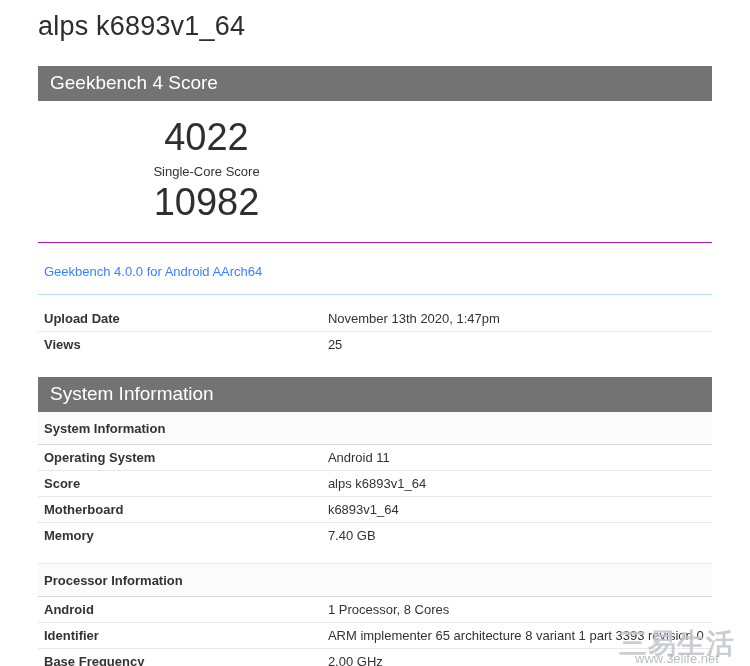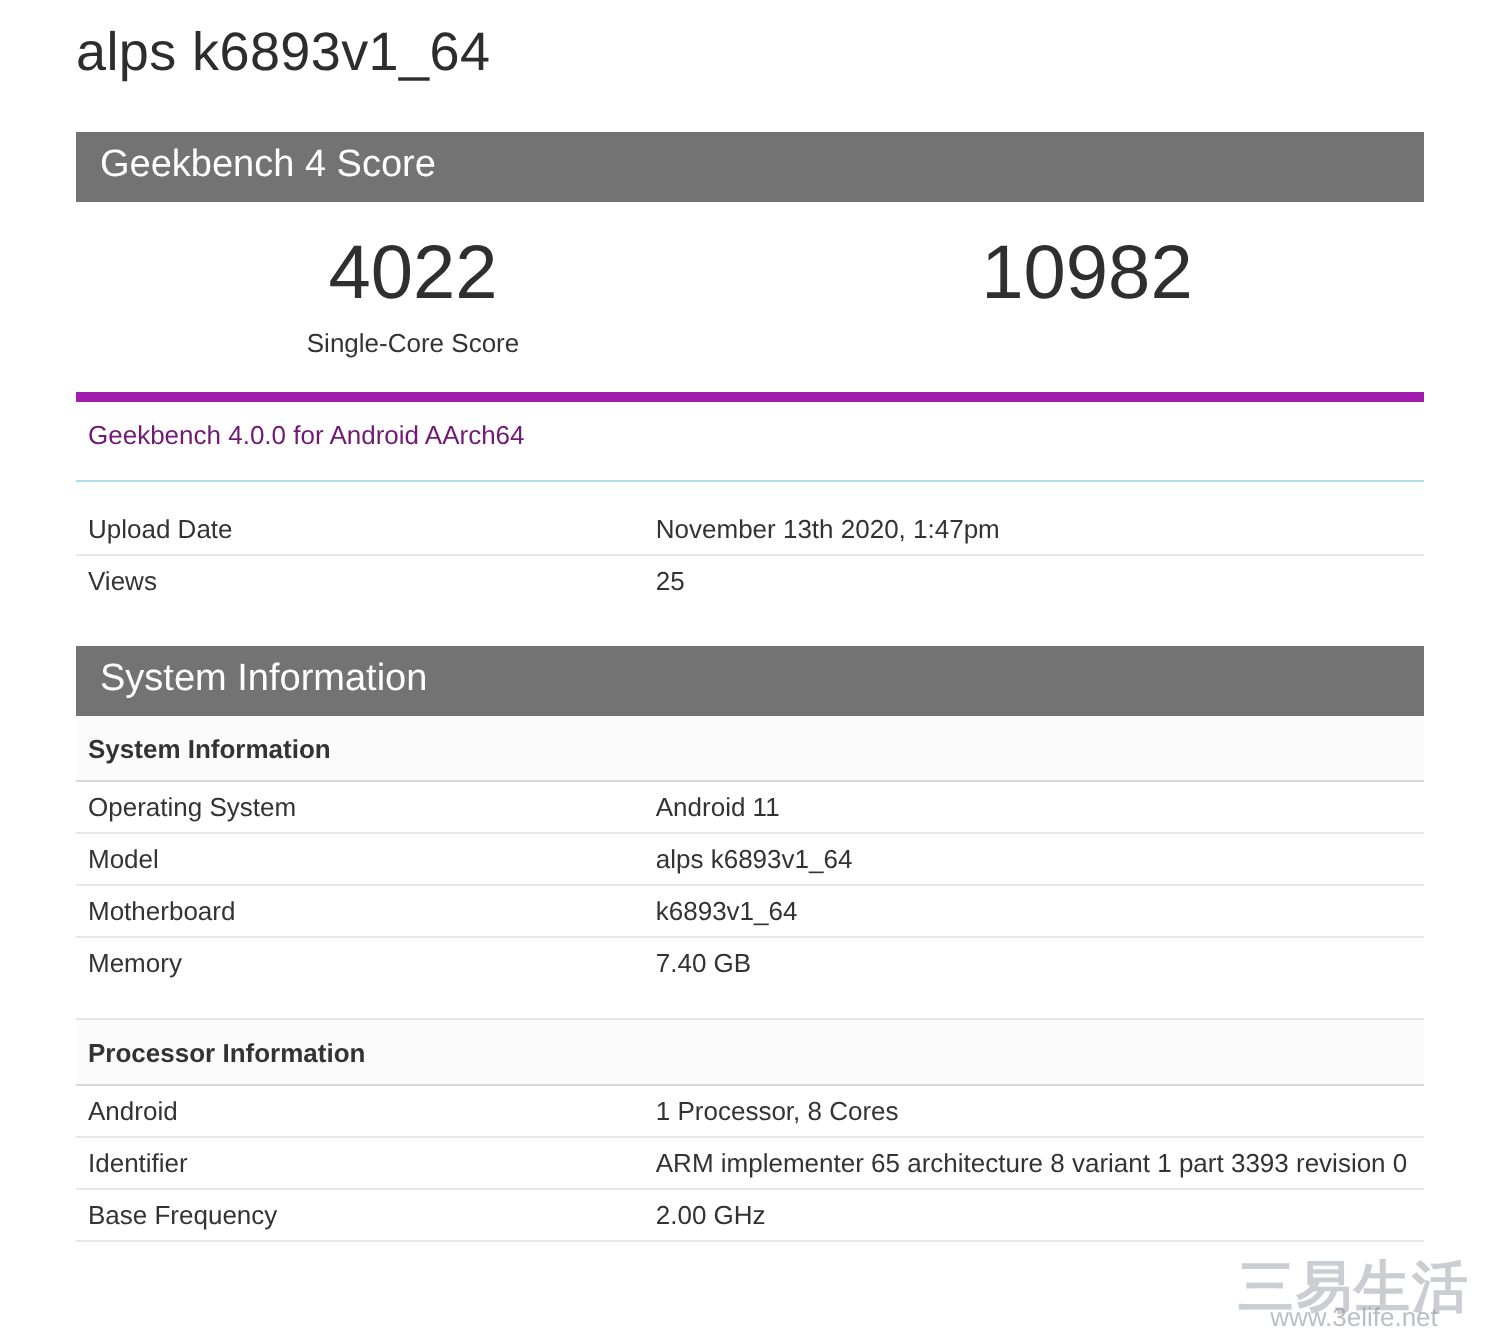--- a/index.html
+++ b/index.html
@@ -29,43 +29,44 @@
     font-weight:400;
     padding:7px 12px 8px 12px;
     line-height:20px;
   }
   .panel-header.first { margin-top:24px; }
 
   
   .scores {
     display:flex;
     padding:13px 0 17px 0;
+    flex-direction:column;
   }
   .score-col { width:50%; text-align:center; }
   .score-value { font-size:38px; color:#2f2f2f; line-height:46px; }
   .score-label { font-size:13px; color:#333; margin-top:4px; }
 
   .score-footer {
-    border-top:5px solid #a21caf;
+    border-top:1px solid #a21caf;
     border-bottom:1px solid #b5dcec;
-    padding:9px 6px 15px 6px;
+    padding:21px 6px 15px 6px;
     font-size:13px;
-    color:#701a75;
+    color:#3b82f6;
   }
   .score-panel { margin-bottom:11px; }
 
   
   .kv-table { width:100%; font-size:13px; }
   .kv-row {
     display:flex;
     padding:6px 0 6px 6px;
     line-height:13px;
   }
   .kv-row + .kv-row { border-top:1px solid #e7e7e7;justify-content:center; }
-  .kv-label { width:42.5%; font-weight:normal; color:#333; }
+  .kv-label { width:42.5%; font-weight:bold; color:#333; }
   .kv-value { flex:1; color:#333; }
 
   .sysinfo-bar { margin-top:20px; }
 
   .sub-header {
     font-size:13px;
     font-weight:bold;
     color:#333;
     background:#fbfbfb;
     padding:9px 0 8px 6px;
@@ -137,21 +138,21 @@
     <div class="panel-header sysinfo-bar">System Information</div>
 
     <div class="group">
       <div class="sub-header">System Information</div>
       <div class="kv-table">
         <div class="kv-row">
           <div class="kv-label">Operating System</div>
           <div class="kv-value">Android 11</div>
         </div>
         <div class="kv-row">
-          <div class="kv-label">Model</div>
+          <div class="kv-label">Score</div>
           <div class="kv-value">alps k6893v1_64</div>
         </div>
         <div class="kv-row">
           <div class="kv-label">Motherboard</div>
           <div class="kv-value">k6893v1_64</div>
         </div>
         <div class="kv-row">
           <div class="kv-label">Memory</div>
           <div class="kv-value">7.40 GB</div>
         </div>

